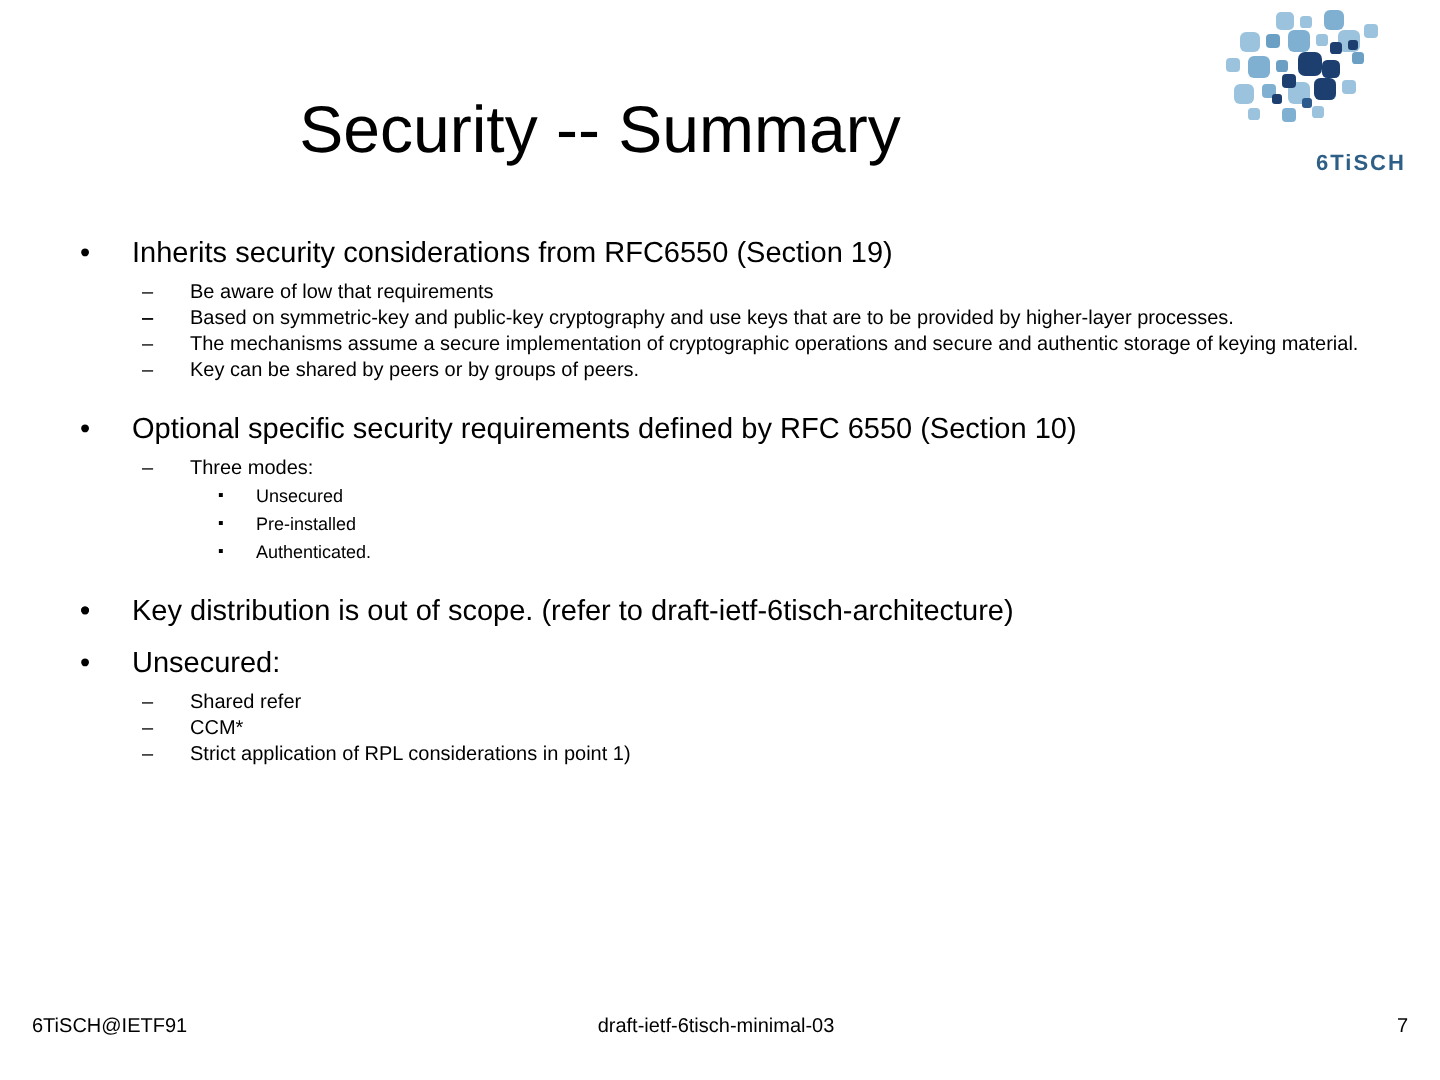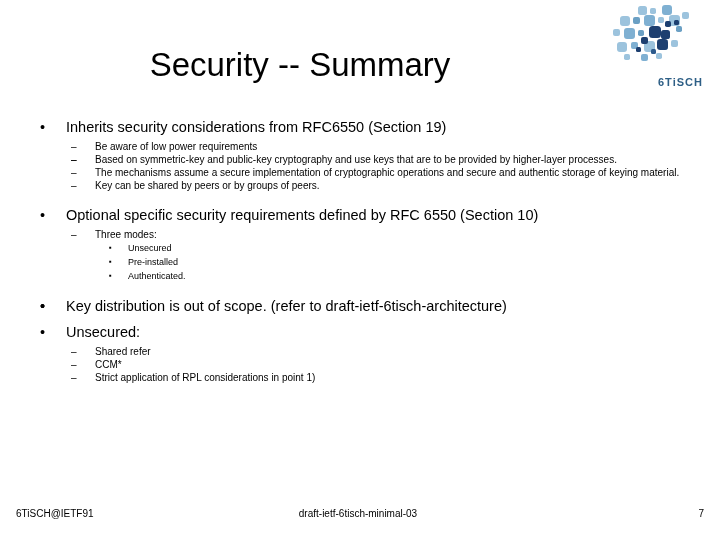--- a/index.html
+++ b/index.html
@@ -190,21 +190,21 @@
   <div id="body">
 
     <div class="lvl1">
       <span class="marker">•</span>
       <span>Inherits security considerations from RFC6550 (Section 19)</span>
     </div>
 
     <div class="lvl2-group">
       <div class="lvl2">
         <span class="marker">–</span>
-        <span>Be aware of low power requirements</span>
+        <span>Be aware of low that requirements</span>
       </div>
       <div class="lvl2">
         <span class="marker">–</span>
       </div>
       <div class="lvl2">
         <span class="marker">–</span>
         <span>Based on symmetric-key and public-key cryptography and use keys that are to be provided by higher-layer processes.</span>
       </div>
       <div class="lvl2">
         <span class="marker">–</span>

